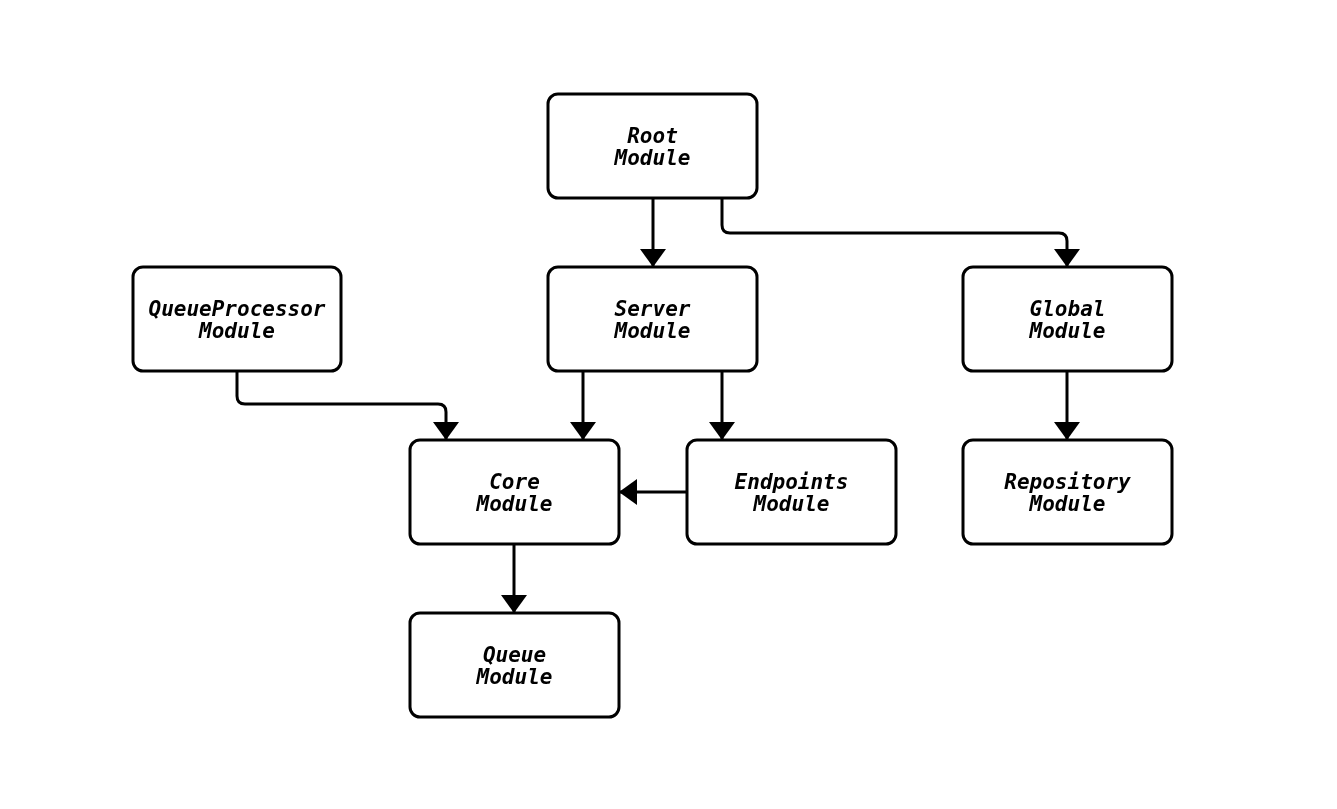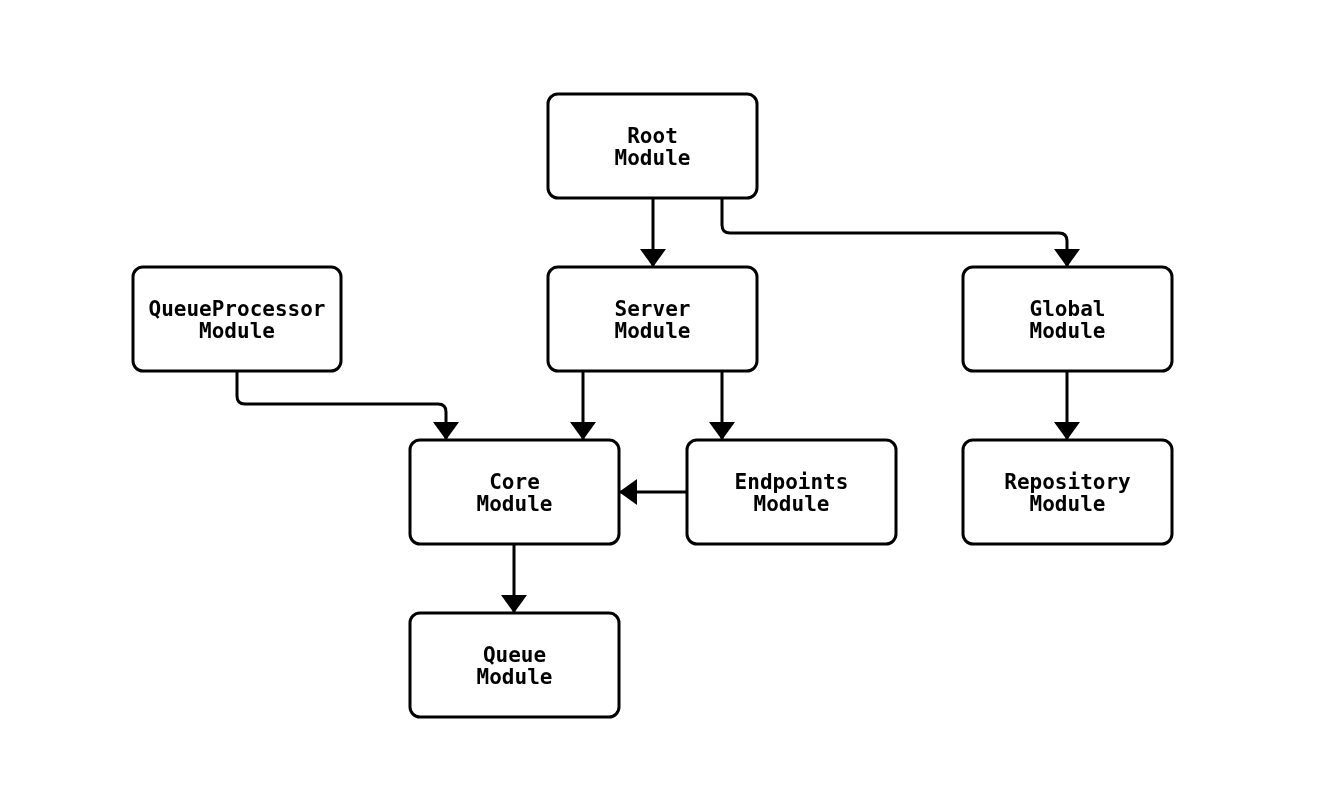--- a/index.html
+++ b/index.html
@@ -6,20 +6,21 @@
     margin: 0;
     padding: 0;
     background: #ffffff;
   }
   .page {
     position: relative;
     width: 1337px;
     height: 809px;
     background: #ffffff;
     overflow: hidden;
+    font-style: italic;
   }
   svg.diagram {
     display: block;
   }
   .edge {
     fill: none;
     stroke: #000000;
     stroke-width: 3;
   }
   .node-box {

